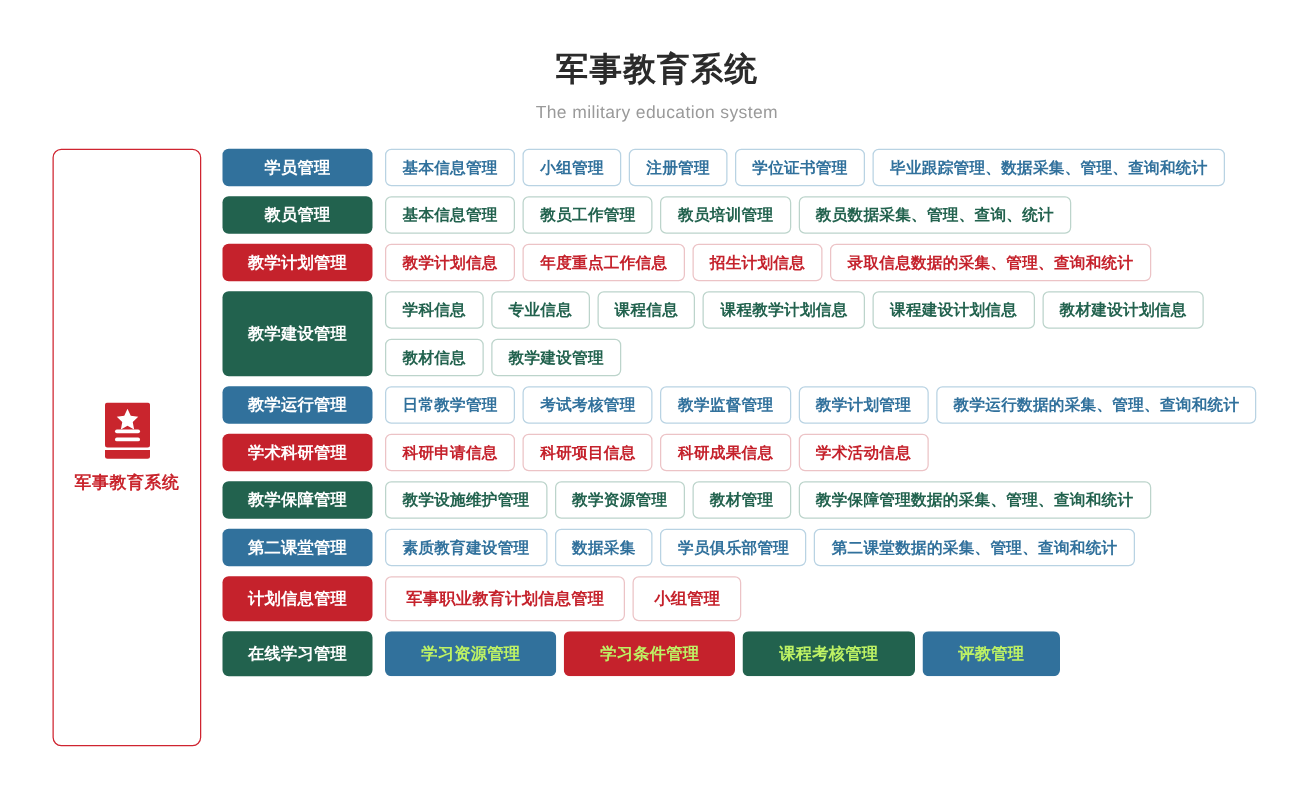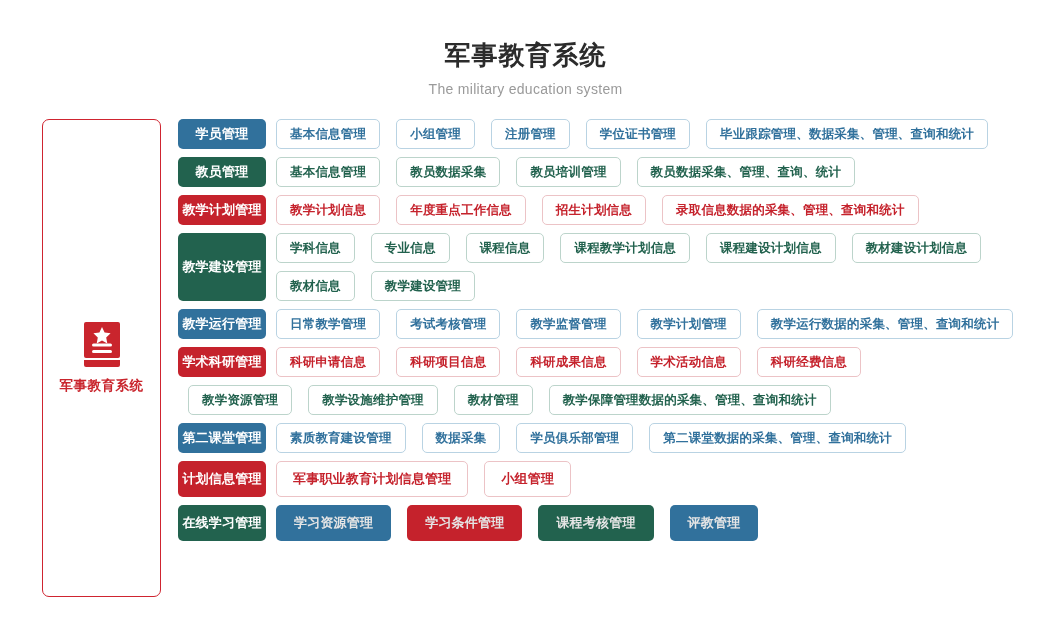--- a/index.html
+++ b/index.html
@@ -84,63 +84,63 @@
     margin-left: 17px;
     padding-right: 10px;
   }
   .row {
     display: flex;
     align-items: stretch;
     margin-bottom: 8px;
   }
   .cat-btn {
     flex: 0 0 auto;
-    width: 88px;
+    width: 120px;
     min-height: 30px;
     border-radius: 5px;
     color: #ffffff;
     font-size: 13px;
     font-weight: bold;
     display: flex;
     align-items: center;
     justify-content: center;
     text-align: center;
     letter-spacing: 0.2px;
     box-sizing: border-box;
     padding: 6px 2px;
     user-select: none;
   }
   .items {
     flex: 1 1 auto;
     display: flex;
     flex-wrap: wrap;
     align-content: flex-start;
     margin-left: 10px;
-    gap: 8px 16px;
+    gap: 8px 6px;
   }
   .item-btn {
     min-height: 30px;
     border-radius: 5px;
     background: #ffffff;
     border: 1px solid;
     font-size: 12.5px;
     font-weight: bold;
     display: flex;
     align-items: center;
     justify-content: center;
     padding: 5px 13px;
     box-sizing: border-box;
     white-space: nowrap;
     letter-spacing: 0.2px;
     user-select: none;
   }
   .item-btn.filled {
-    color: #e5e5e5;
+    color: #bef264;
     border-color: transparent;
-    padding: 5px 17px;
+    padding: 5px 28px;
   }
 
   
   .c-blue  { background: #31719c; }
   .c-green { background: #22624e; }
   .c-red   { background: #c5222c; }
 
   .t-blue  { color: #31719c; border-color: #b9d3e3; }
   .t-green { color: #22624e; border-color: #bcd4cb; }
   .t-red   { color: #c5222c; border-color: #ecc3c6; }
@@ -188,21 +188,21 @@
             <div class="item-btn t-blue">小组管理</div>
             <div class="item-btn t-blue">注册管理</div>
             <div class="item-btn t-blue">学位证书管理</div>
             <div class="item-btn t-blue">毕业跟踪管理、数据采集、管理、查询和统计</div>
           </div>
         </div>
         <div class="row">
           <div class="cat-btn c-green">教员管理</div>
           <div class="items">
             <div class="item-btn t-green">基本信息管理</div>
-            <div class="item-btn t-green">教员数据采集</div>
+            <div class="item-btn t-green">教员工作管理</div>
             <div class="item-btn t-green">教员培训管理</div>
             <div class="item-btn t-green">教员数据采集、管理、查询、统计</div>
           </div>
         </div>
         <div class="row">
           <div class="cat-btn c-red">教学计划管理</div>
           <div class="items">
             <div class="item-btn t-red">教学计划信息</div>
             <div class="item-btn t-red">年度重点工作信息</div>
             <div class="item-btn t-red">招生计划信息</div>
@@ -232,27 +232,27 @@
             <div class="item-btn t-blue">教学运行数据的采集、管理、查询和统计</div>
           </div>
         </div>
         <div class="row">
           <div class="cat-btn c-red">学术科研管理</div>
           <div class="items">
             <div class="item-btn t-red">科研申请信息</div>
             <div class="item-btn t-red">科研项目信息</div>
             <div class="item-btn t-red">科研成果信息</div>
             <div class="item-btn t-red">学术活动信息</div>
-            <div class="item-btn t-red">科研经费信息</div>
-          </div>
-        </div>
-        <div class="row">
-          <div class="items">
+          </div>
+        </div>
+        <div class="row">
+          <div class="cat-btn c-green">教学保障管理</div>
+          <div class="items">
+            <div class="item-btn t-green">教学设施维护管理</div>
             <div class="item-btn t-green">教学资源管理</div>
-            <div class="item-btn t-green">教学设施维护管理</div>
             <div class="item-btn t-green">教材管理</div>
             <div class="item-btn t-green">教学保障管理数据的采集、管理、查询和统计</div>
           </div>
         </div>
         <div class="row">
           <div class="cat-btn c-blue">第二课堂管理</div>
           <div class="items">
             <div class="item-btn t-blue">素质教育建设管理</div>
             <div class="item-btn t-blue">数据采集</div>
             <div class="item-btn t-blue">学员俱乐部管理</div>

